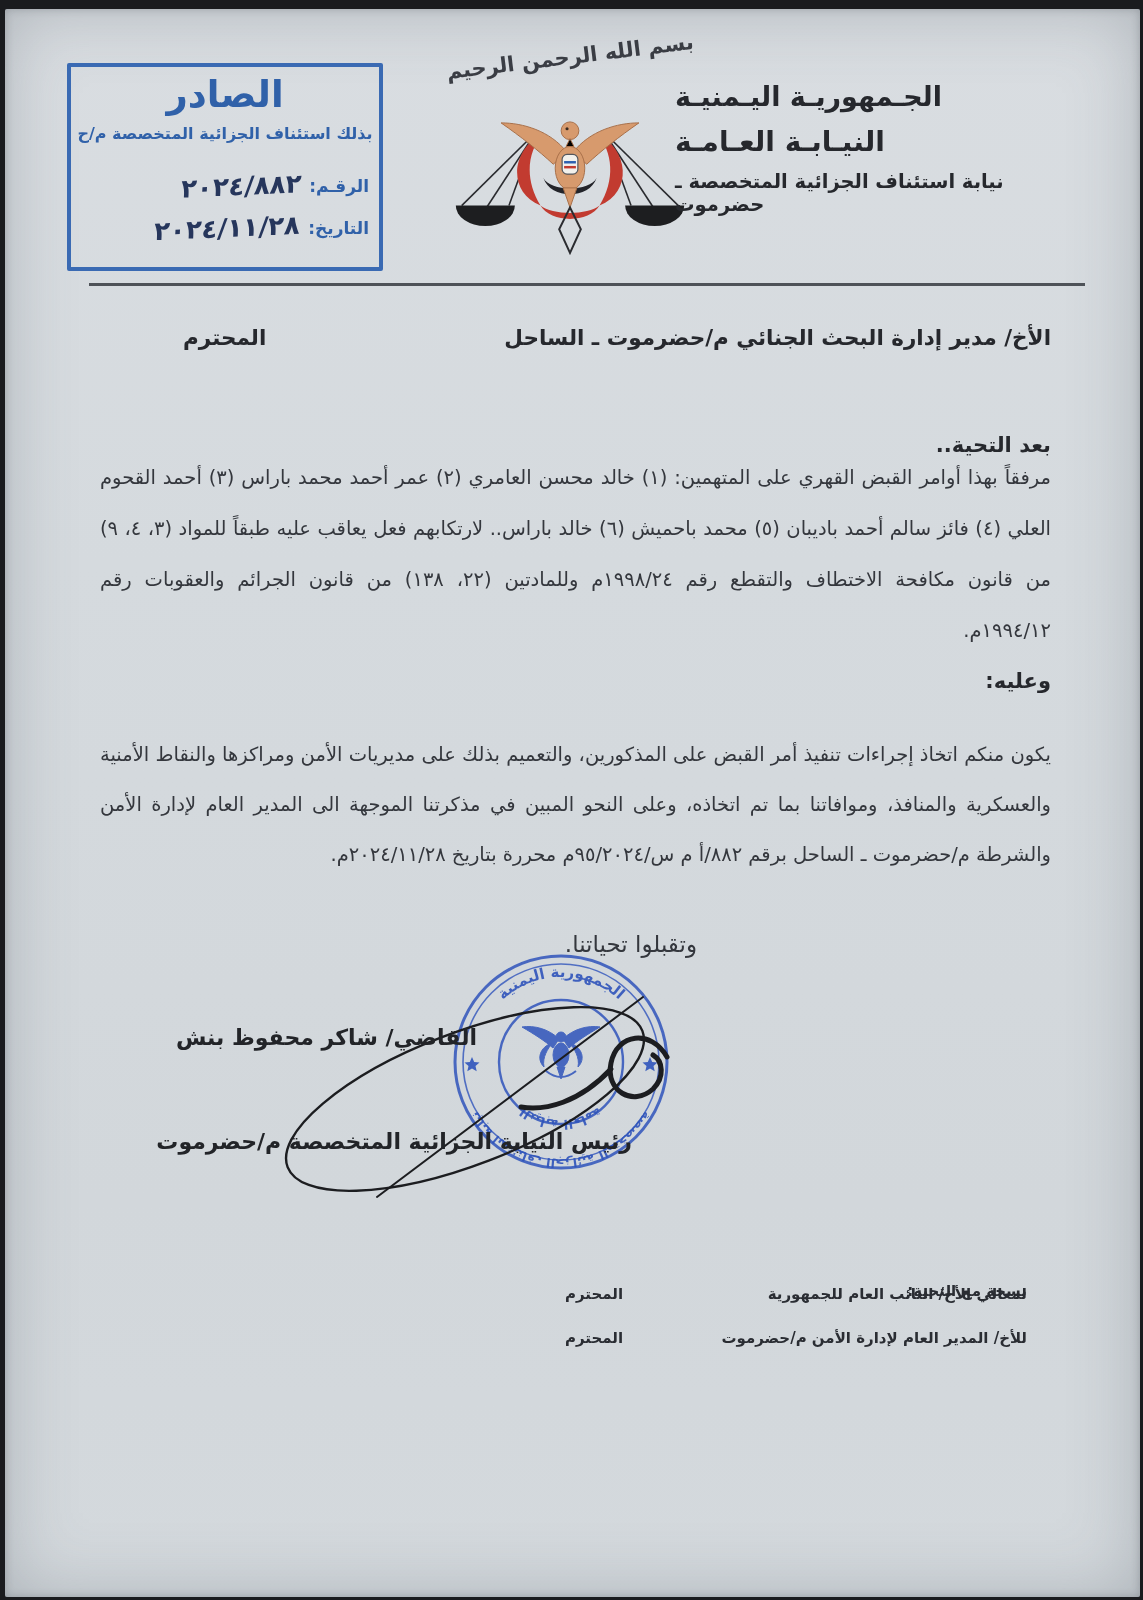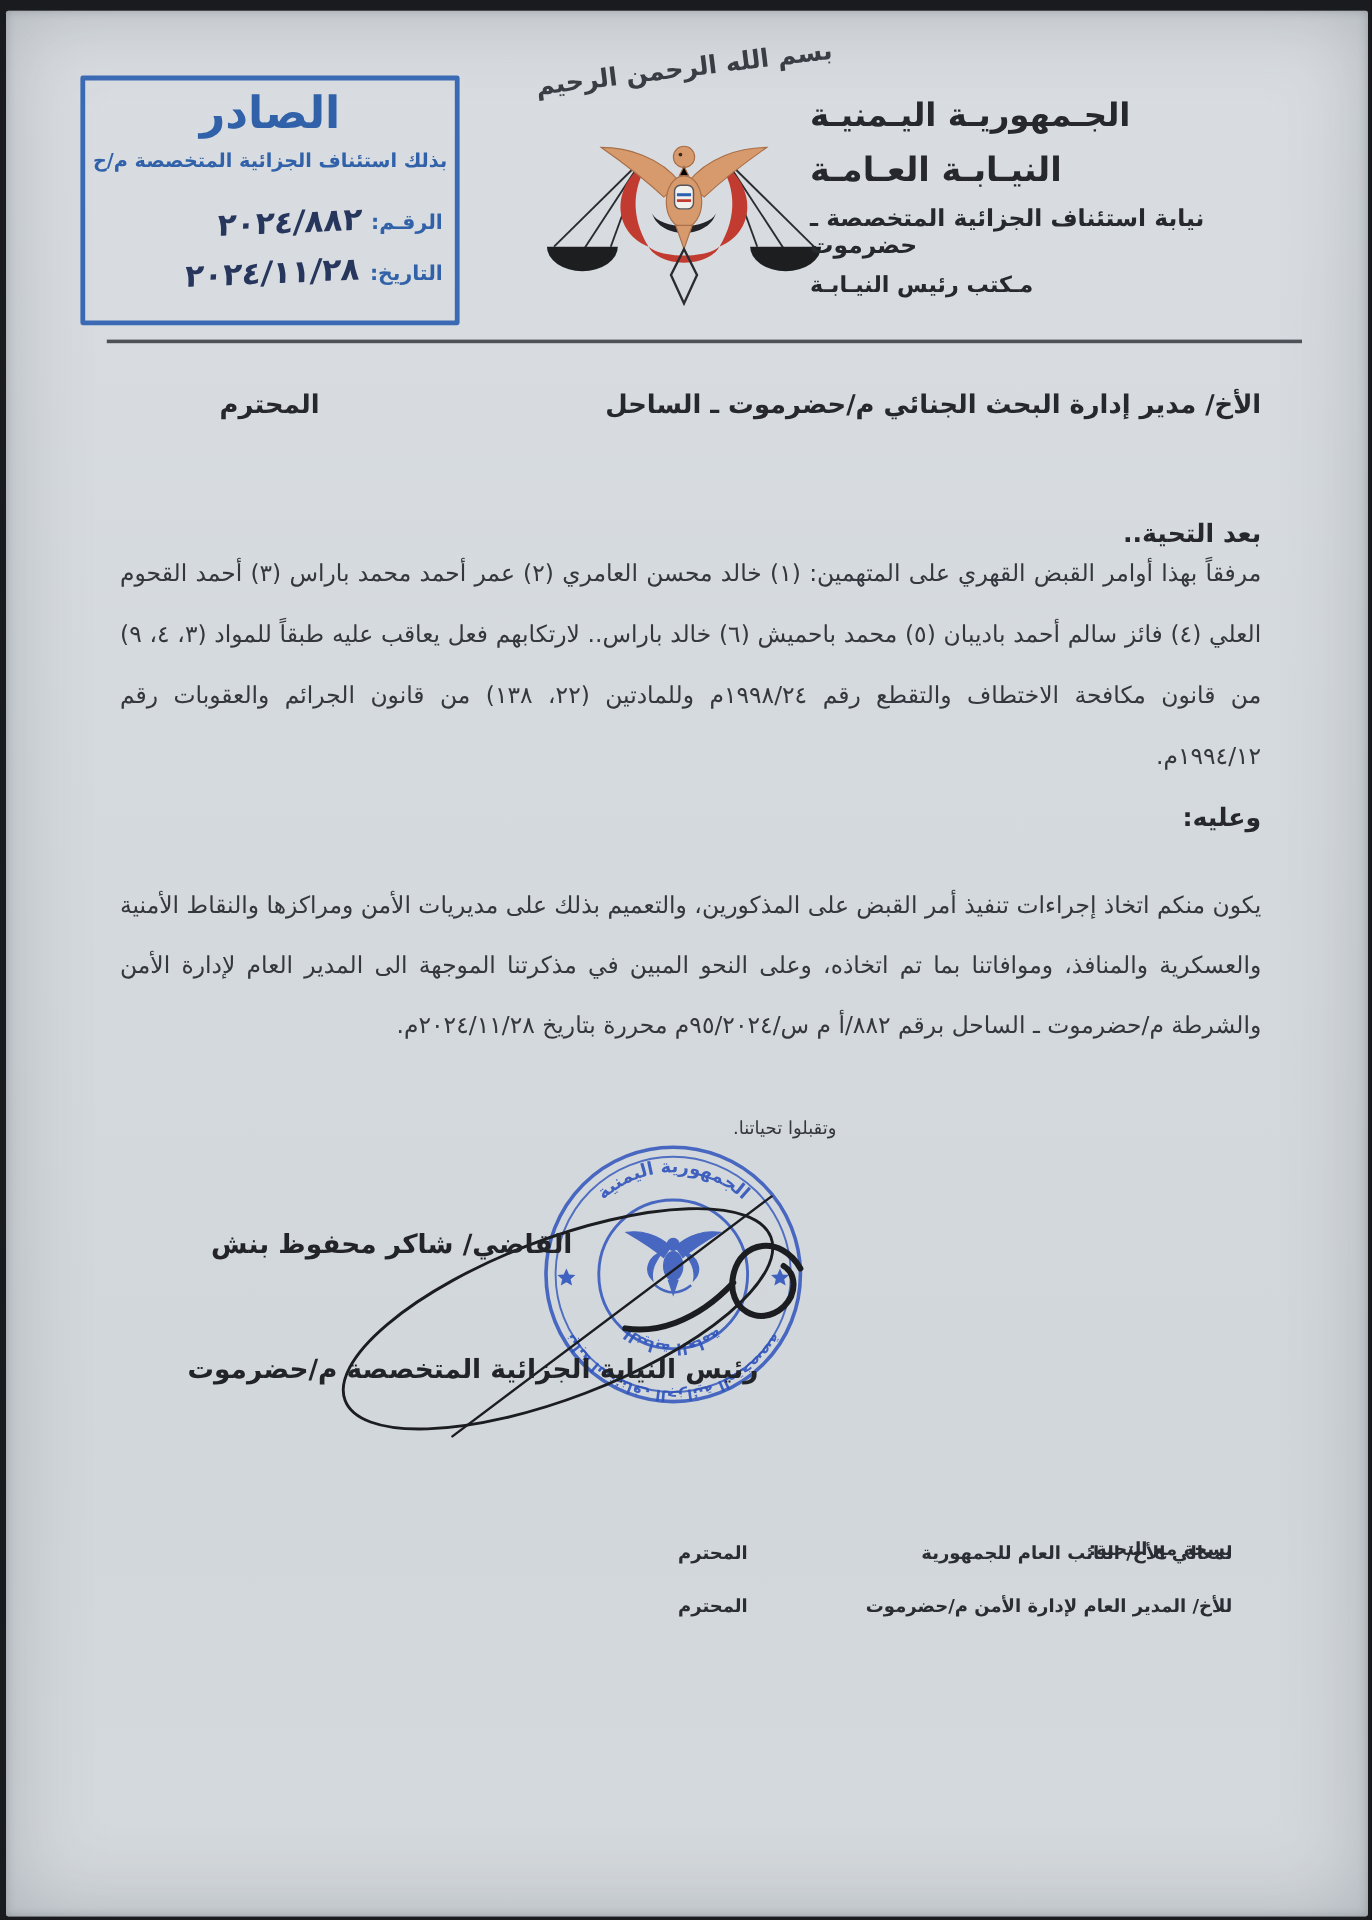--- a/index.html
+++ b/index.html
@@ -31,21 +31,21 @@
   .rule{left:84px;top:274px;width:996px;height:3px;background:#4e5258;}
   
   .addr-row{top:316px;right:89px;left:178px;display:flex;justify-content:space-between;
             direction:rtl;font-size:21.5px;font-weight:bold;color:#26282d;}
   .greet{top:388px;right:89px;font-size:21px;font-weight:bold;color:#26282d;margin-top:36px;}
   .para{right:89px;left:95px;font-size:19.5px;line-height:51px;color:#34373d;
         text-align:justify;direction:rtl;}
   .p1{top:443px;}
   .heading2{top:660px;right:89px;font-size:21px;font-weight:bold;color:#26282d;}
   .p2{top:721px;line-height:50px;}
-  .closing{top:922px;right:443px;font-size:15px;color:#34373d;}
+  .closing{top:922px;right:443px;font-size:23px;color:#34373d;}
   
   .sig-name{top:1016px;right:663px;font-size:22px;font-weight:bold;color:#222428;white-space:nowrap;}
   .sig-title{top:1120px;right:508px;font-size:22px;font-weight:bold;color:#222428;white-space:nowrap;}
   
   .cc-head{top:1273px;right:113px;font-size:15px;font-weight:bold;color:#2a2d33;}
   .cc-row{right:113px;width:462px;display:flex;justify-content:space-between;direction:rtl;
           font-size:15px;font-weight:bold;color:#2a2d33;}
   .cc1{top:1276px;} .cc2{top:1320px;}
 </style>
 </head>
@@ -101,21 +101,20 @@
       <div class="issued-row" style="top:146px;">
         <span class="issued-label ar">التاريخ:</span>
         <span class="handwrite ar">٢٠٢٤/١١/٢٨</span>
       </div>
     </div>
 
     <div class="abs hdr">
       <div class="hdr-l1 ar">الجـمهوريـة اليـمنيـة</div>
       <div class="hdr-l2 ar">النيـابـة العـامـة</div>
       <div class="hdr-l3 ar">نيابة استئناف الجزائية المتخصصة ـ حضرموت</div>
-      <div class="hdr-l4 ar">مـكتب رئيس النيـابـة</div>
     </div>
 
     <div class="abs rule"></div>
 
     <div class="abs addr-row">
       <span class="ar">الأخ/ مدير إدارة البحث الجنائي م/حضرموت ـ الساحل</span>
       <span class="ar">المحترم</span>
     </div>
 
     <div class="abs greet ar">بعد التحية..</div>

